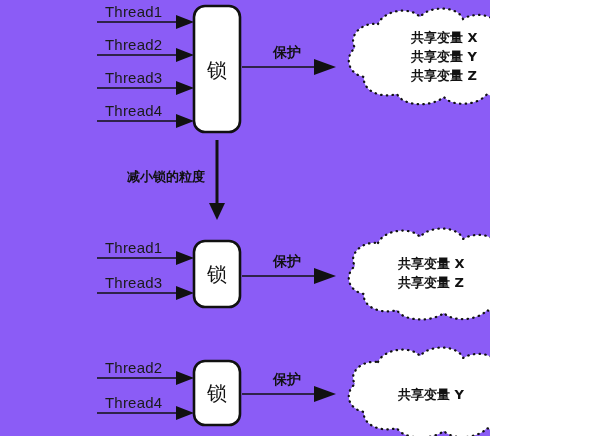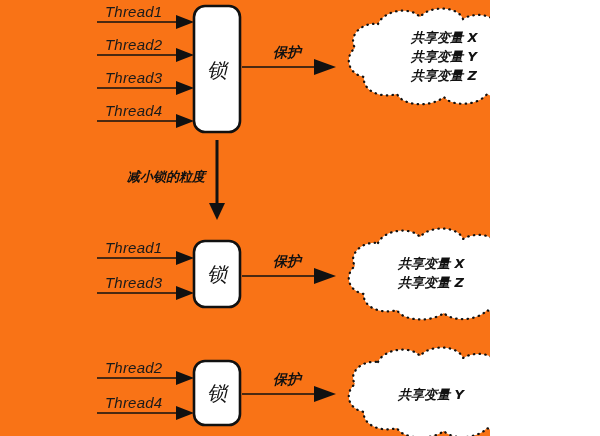--- a/index.html
+++ b/index.html
@@ -8,23 +8,22 @@
     padding: 0;
     background: #ffffff;
   }
   body {
     font-family: "Liberation Sans", "DejaVu Sans", sans-serif;
   }
   #canvas {
     position: relative;
     width: 490px;
     height: 436px;
-    background: #f97316;
+    background: #8b5cf6;
     overflow: hidden;
-    font-style: italic;
   }
   svg.diagram {
     position: absolute;
     top: 0;
     left: 0;
     width: 600px;
     height: 436px;
   }
   .thread-label {
     font-family: "Liberation Sans", "DejaVu Sans", sans-serif;

